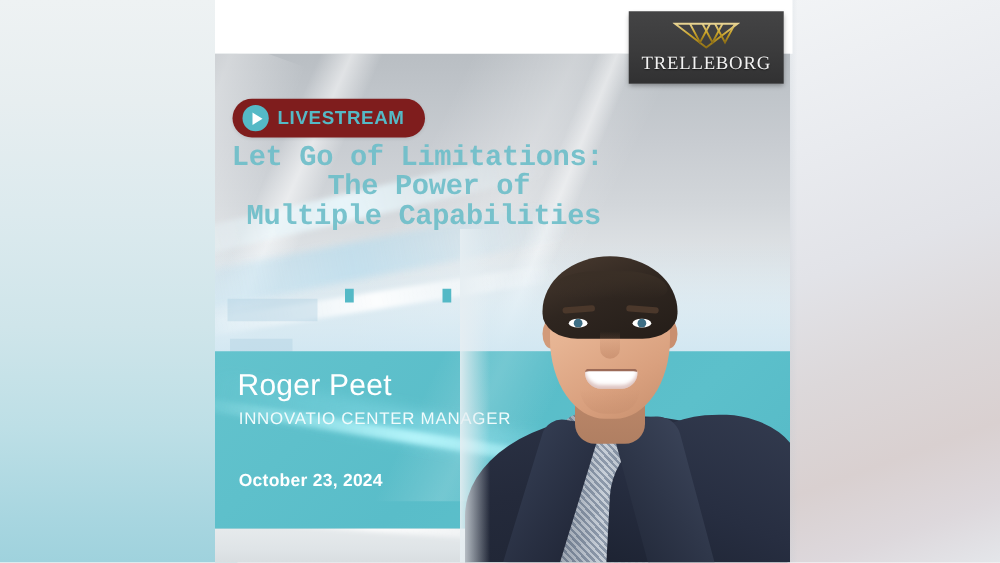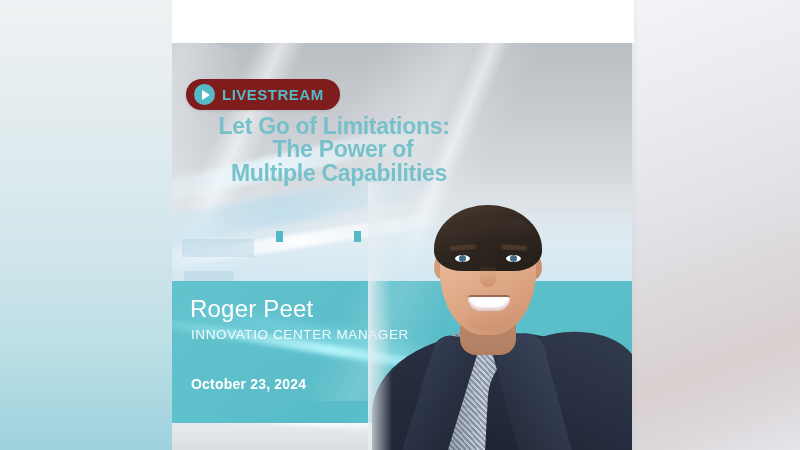--- a/index.html
+++ b/index.html
@@ -198,20 +198,21 @@
     left: 0;
     top: 72px;
     width: 324px;
     text-align: center;
     font-weight: bold;
     font-size: 23px;
     line-height: 1.02;
     letter-spacing: -0.3px;
     color: rgba(110,190,201,.92);
     white-space: nowrap;
+    font-family: Liberation Mono, monospace;
   }
   .headline .hl {
     display: block;
   }
   .headline .hl2 { margin-left: 18px; }
   .headline .hl3 { margin-left: 10px; }
 
   
   .teal-band {
     position: absolute;
@@ -516,14 +517,39 @@
       <div class="p-eye-l"></div>
       <div class="p-eye-r"></div>
       <div class="p-nose"></div>
       <div class="p-mouth"></div>
       <div class="p-chin"></div>
       <div class="p-edge-fade"></div>
     </div>
 
   </div>
 
+  <div style="position:absolute;left:503px;top:9px;width:124px;height:58px;
+              background:linear-gradient(to bottom,#444445 0%,#3b3b3c 55%,#313132 100%);
+              box-shadow:0 2px 4px rgba(0,0,0,.35);display:flex;flex-direction:column;
+              align-items:center;justify-content:center;">
+    <svg width="54" height="22" viewBox="0 0 54 22">
+      <defs>
+        <linearGradient id="gold" x1="0" y1="0" x2="0" y2="1">
+          <stop offset="0%" stop-color="#e7d393"></stop>
+          <stop offset="50%" stop-color="#c9a227"></stop>
+          <stop offset="100%" stop-color="#8d6e16"></stop>
+        </linearGradient>
+      </defs>
+      <g fill="none" stroke="url(#gold)" stroke-width="1.5">
+        <path d="M2 2 L52 2 L27 21 Z"></path>
+        <path d="M14 2 L22 17 L30 2"></path>
+        <path d="M24 2 L32 17 L40 2"></path>
+        <path d="M34 2 L42 17 L50 2"></path>
+        <path d="M10 5.5 L22 5.5"></path>
+        <path d="M16 5.5 L16 2"></path>
+      </g>
+    </svg>
+    <span style="color:#f2f2f2;font-family:'Liberation Serif',serif;font-size:15px;
+                 letter-spacing:.6px;line-height:1;margin-top:5px;
+                 text-shadow:0 1px 1px rgba(0,0,0,.6);">TRELLEBORG</span>
+  </div>
 
 </div>
 
 </body></html>

